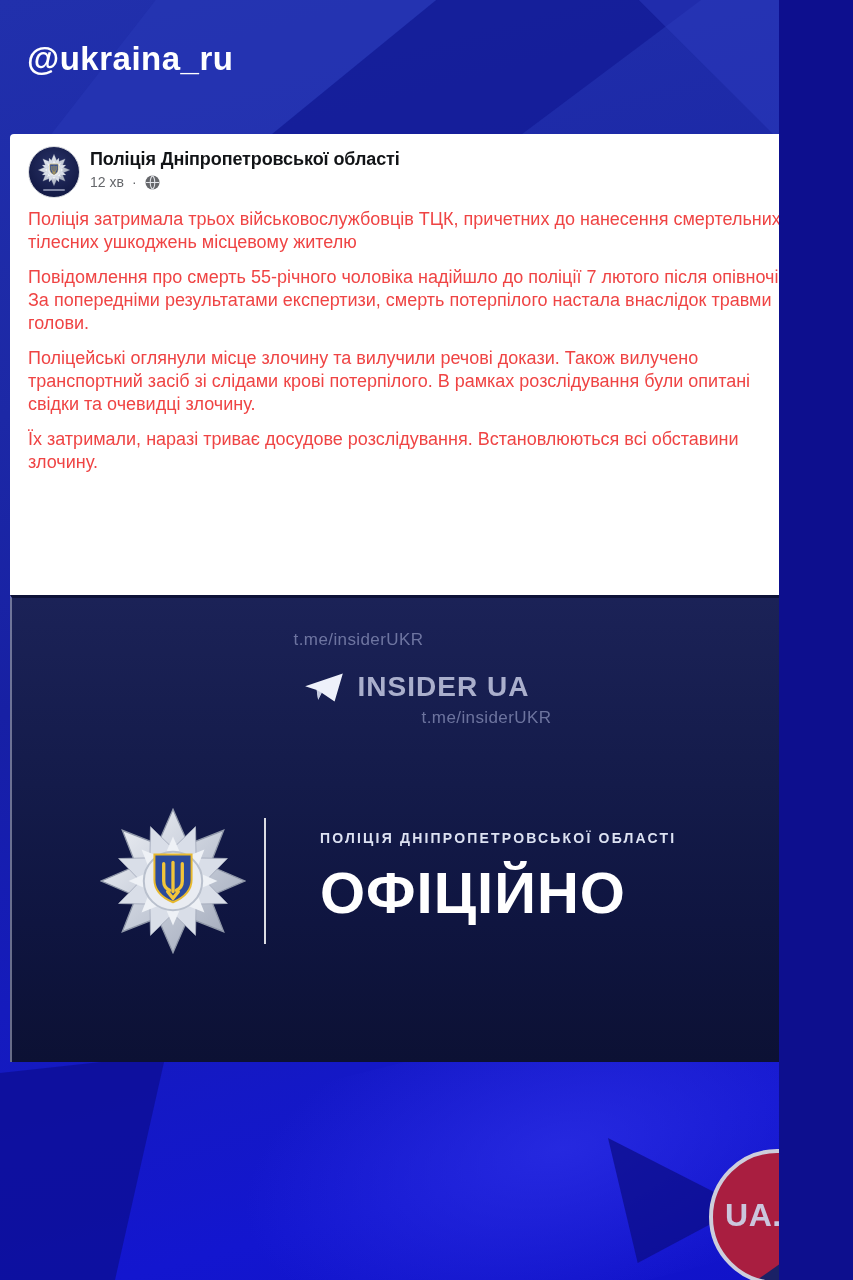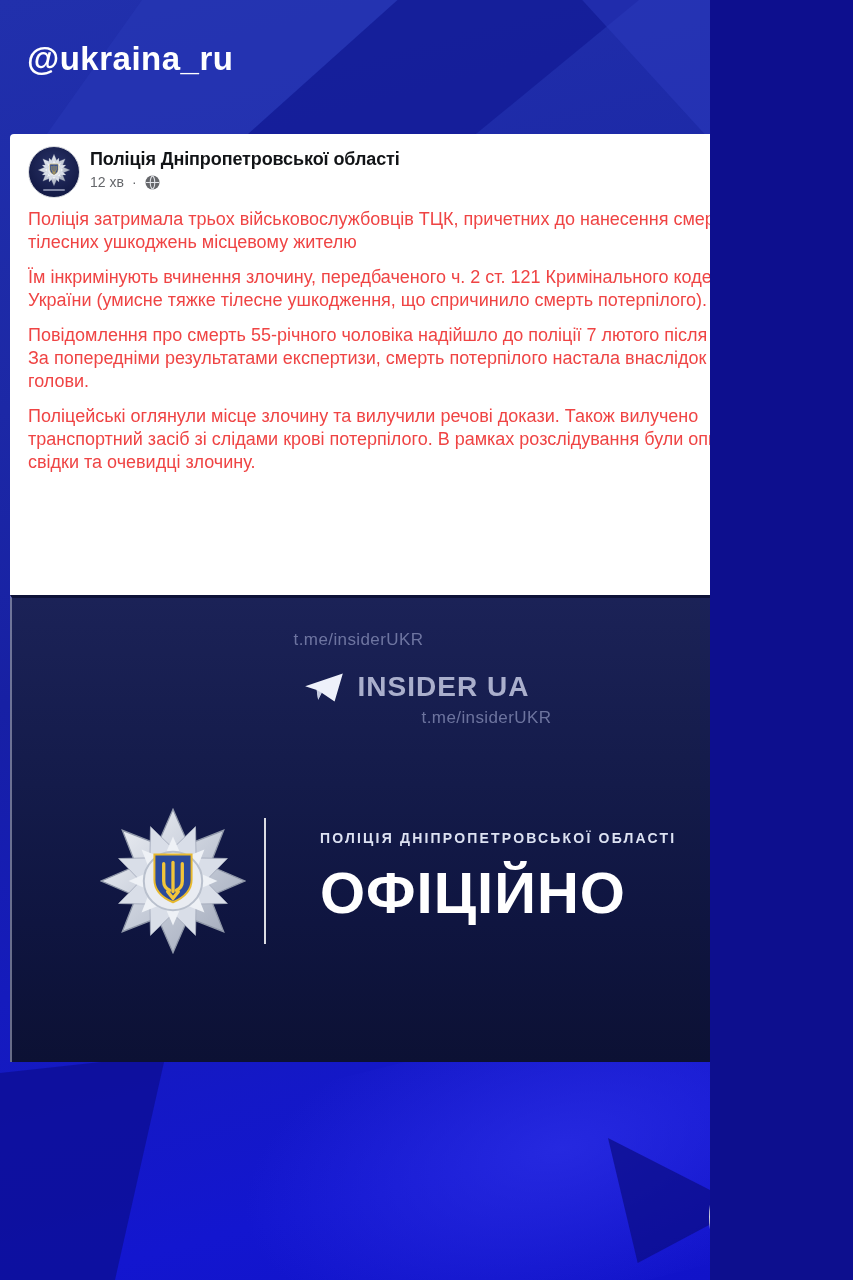--- a/index.html
+++ b/index.html
@@ -1,18 +1,18 @@
 <!DOCTYPE html>
 <html><head>
 <meta charset="utf-8">
 <style>
   html,body{margin:0;padding:0;background:#0d0f8e;}
   *{box-sizing:border-box;}
   .canvas{
-    position:relative;width:710px;height:1280px;overflow:hidden;
+    position:relative;width:779px;height:1280px;overflow:hidden;
     font-family:"Liberation Sans","DejaVu Sans",sans-serif;
     background:linear-gradient(165deg,#2130ac 0%,#1c28a6 28%,#1720a4 48%,#151bbd 68%,#1316cf 88%,#1113c9 100%);
   }
   
   .bg-shape{position:absolute;pointer-events:none;}
   .sh1{top:0;left:0;width:100%;height:140px;background:#2838b6;opacity:.55;clip-path:polygon(20% 0,56% 0,34% 100%,6% 100%);}
   .sh2{top:0;left:0;width:100%;height:140px;background:#131c96;opacity:.8;clip-path:polygon(56% 0,90% 0,66% 100%,34% 100%);}
   .sh3{top:0;right:0;width:30%;height:140px;background:#2b39bd;opacity:.5;clip-path:polygon(40% 0,100% 0,100% 100%);}
   .sh4{top:1055px;left:0;width:230px;height:225px;background:#0d0f98;opacity:.85;clip-path:polygon(0 8%,72% 0,50% 100%,0 100%);}
   .sh5{top:1035px;left:170px;width:720px;height:270px;background:radial-gradient(60% 80% at 55% 45%,rgba(45,48,230,.72),rgba(45,48,230,0) 75%);transform:rotate(-14deg);}
@@ -130,23 +130,23 @@
             <path d="M.8 8 h14.4 M8 .8 c3.2,2.6 3.2,11.8 0,14.4 M8 .8 c-3.2,2.6 -3.2,11.8 0,14.4" stroke="#e4e6eb" stroke-width="1.1" fill="none"></path>
           </svg>
         </div>
       </div>
       <div class="more-btn">
         <span><i></i><i></i><i></i></span>
       </div>
     </div>
     <div class="post-body">
       <p>Поліція затримала трьох військовослужбовців ТЦК, причетних до нанесення смертельних тілесних ушкоджень місцевому жителю</p>
-      <p>Їм інкримінують вчинення злочину, передбаченого ч. 2 ст. 121 Кримінального кодексу України (умисне тяжке тілесне ушкодження, що спричинило смерть потерпілого).</p>
       <p>Повідомлення про смерть 55-річного чоловіка надійшло до поліції 7 лютого після опівночі. За попередніми результатами експертизи, смерть потерпілого настала внаслідок травми голови.</p>
       <p>Поліцейські оглянули місце злочину та вилучили речові докази. Також вилучено транспортний засіб зі слідами крові потерпілого. В рамках розслідування були опитані свідки та очевидці злочину.</p>
+      <p>Їх затримали, наразі триває досудове розслідування. Встановлюються всі обставини злочину.</p>
     </div>
   </div>
 
   <div class="post-image">
 
     <div class="tg-block">
       <div class="tg-url top">t.me/insiderUKR</div>
       <div class="tg-row">
         <svg viewBox="0 0 34 26" width="40" height="31">
           <path d="M1,12 L33,1 L26,25 L15,17.5 L12,23.5 L10.8,15.2 Z" fill="#eef1fa"></path>

